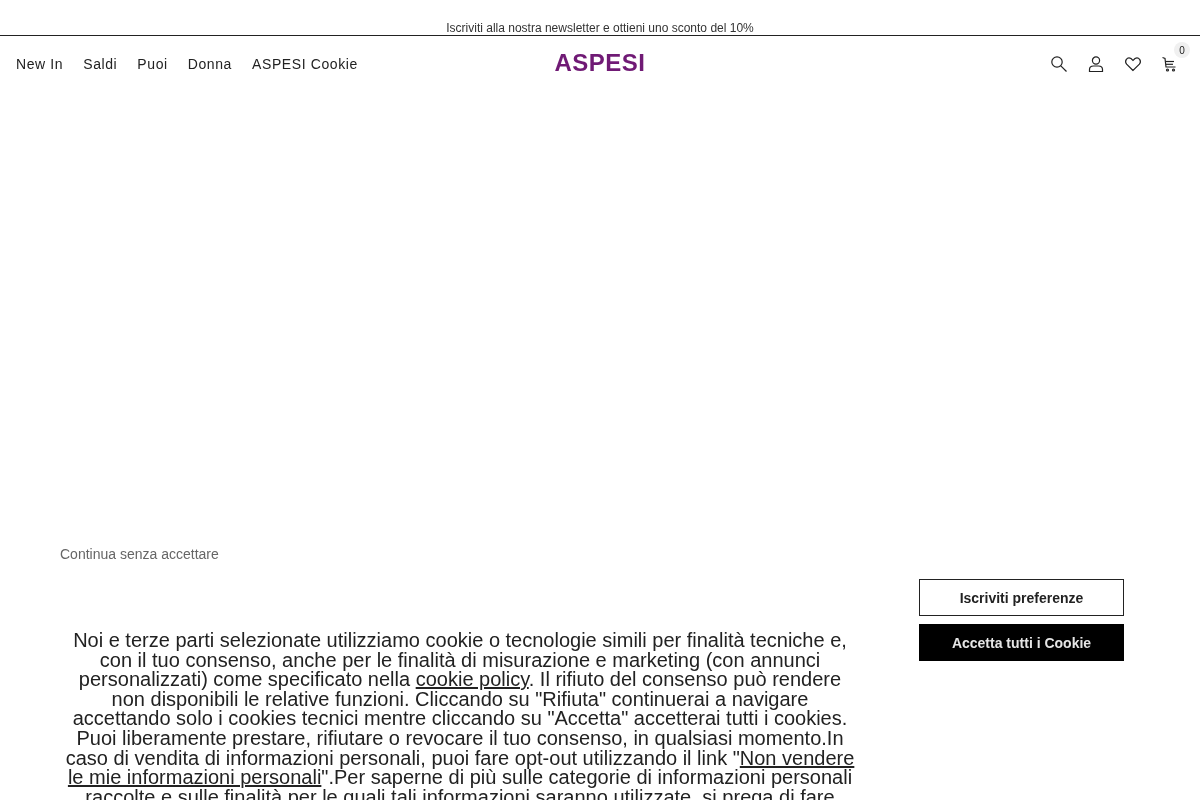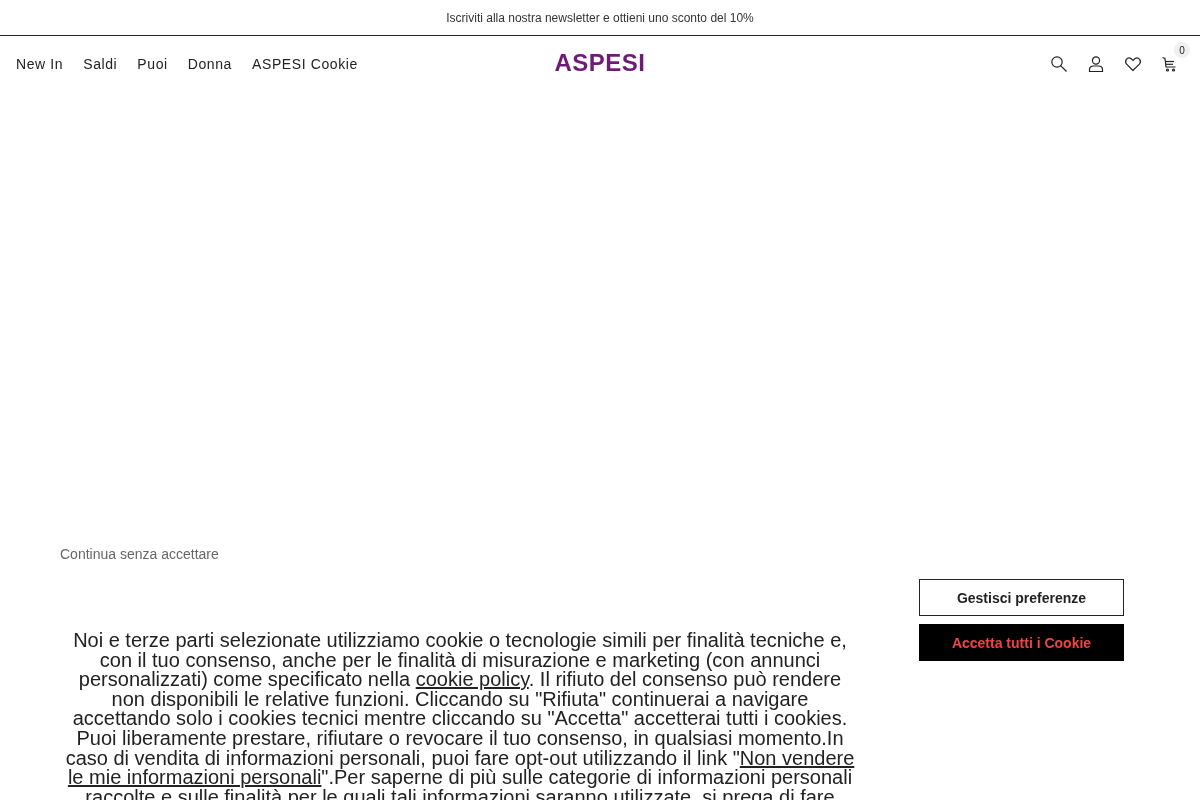--- a/index.html
+++ b/index.html
@@ -4,21 +4,21 @@
   <style>
     * { box-sizing: border-box; margin: 0; padding: 0; }
     html, body {
       width: 1200px; height: 800px; overflow: hidden;
       background: #ffffff;
       font-family: "Liberation Sans", sans-serif;
       color: #1a1a1a;
     }
     .promo-bar {
       height: 36px;
-      display: flex; align-items: center; justify-content: center;
+      display: flex; align-items: flex-end; justify-content: center;
       font-size: 12px; color: #333;
       border-bottom: 1px solid #222;
     }
     .header {
       position: relative;
       height: 56px;
       display: flex; align-items: center;
     }
     .nav {
       display: flex; align-items: flex-end;
@@ -80,21 +80,21 @@
       display: flex; align-items: center; justify-content: center;
       cursor: pointer;
     }
     .btn-outline {
       top: 49px;
       background: #fff; color: #222;
       border: 1px solid #222;
     }
     .btn-solid {
       top: 94px;
-      background: #000; color: #ef4444;
+      background: #000; color: #e5e5e5;
       border: 1px solid #000;
     }
   </style>
 </head>
 <body>
 
 <div class="promo-bar">
   <span>Iscriviti alla nostra newsletter e ottieni uno sconto del 10%</span>
 </div>
 
@@ -138,15 +138,15 @@
       <span class="cart-badge">0</span>
     </div>
   </div>
 </header>
 
 <section class="cookie-banner">
   <a class="continue-link">Continua senza accettare</a>
 
   <p class="cookie-text"><span>Noi e terze parti selezionate utilizziamo cookie o tecnologie simili per finalità tecniche e, con il tuo consenso, anche per le finalità di misurazione e marketing (con annunci personalizzati) come specificato nella </span><a>cookie policy</a><span>. Il rifiuto del consenso può rendere non disponibili le relative funzioni. Cliccando su "Rifiuta" continuerai a navigare accettando solo i cookies tecnici mentre cliccando su "Accetta" accetterai tutti i cookies. Puoi liberamente prestare, rifiutare o revocare il tuo consenso, in qualsiasi momento.In caso di vendita di informazioni personali, puoi fare opt-out utilizzando il link "</span><a>Non vendere le mie informazioni personali</a><span>".Per saperne di più sulle categorie di informazioni personali raccolte e sulle finalità per le quali tali informazioni saranno utilizzate, si prega di fare riferimento alla nostra privacy policy.</span></p>
 
-  <button class="btn btn-outline">Gestisci preferenze</button>
+  <button class="btn btn-outline">Iscriviti preferenze</button>
   <button class="btn btn-solid">Accetta tutti i Cookie</button>
 </section>
 
 </body></html>

